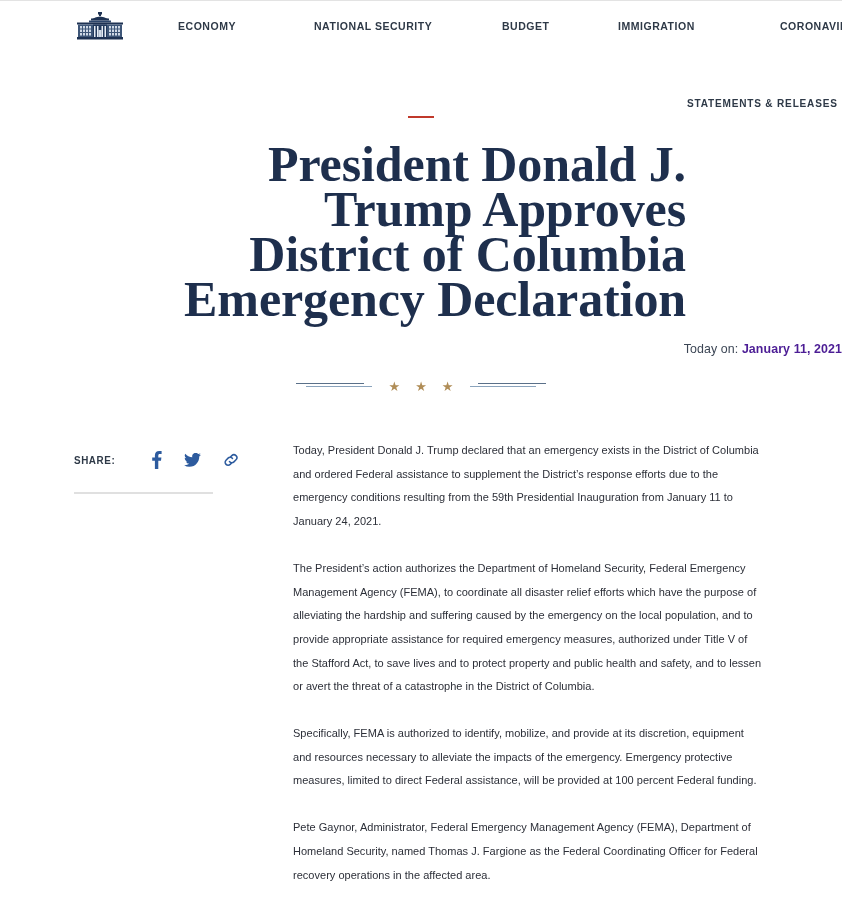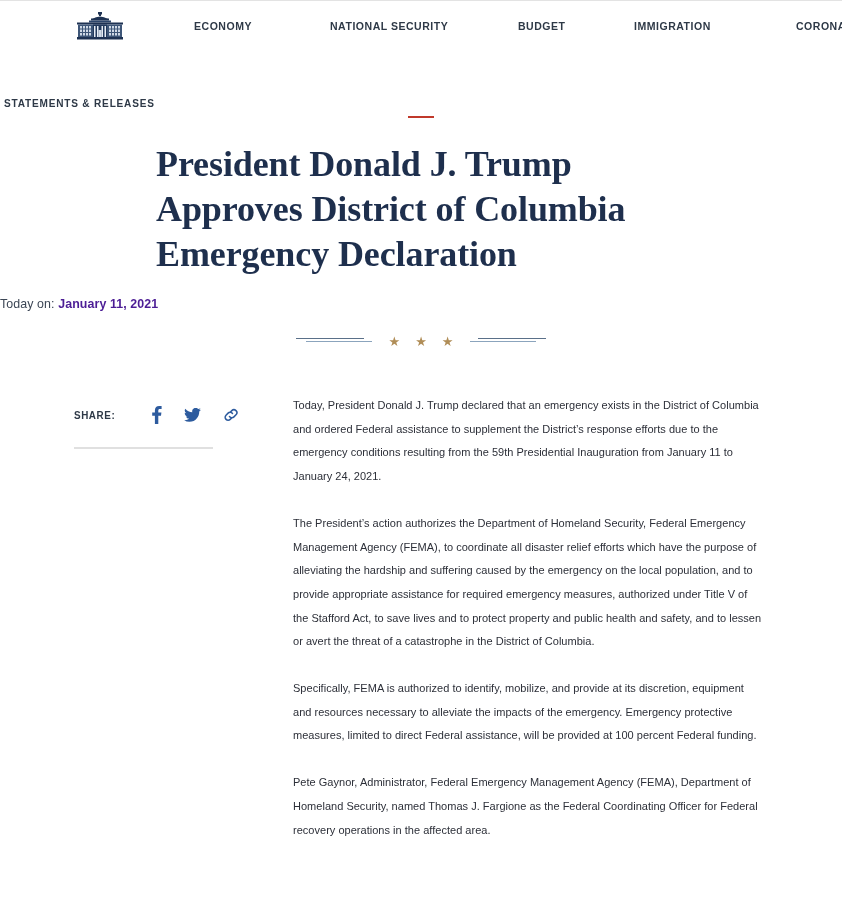--- a/index.html
+++ b/index.html
@@ -17,21 +17,20 @@
   }
 
   
   .site-header {
     position: relative;
     height: 52px;
     border-top: 1px solid #e3e3e3;
     display: flex;
     align-items: center;
     padding-left: 74px;
-    gap: 16px;
   }
   .wh-logo {
     width: 52px; height: 30px;
     display: block;
     flex: 0 0 auto;
     margin-right: 52px;
   }
   .nav {
     display: flex;
     align-items: center;
@@ -51,42 +50,42 @@
     transform-origin: left center;
     cursor: pointer;
   }
   .nav-sp-1 { width: 74px; }
   .nav-sp-2 { width: 63px; }
   .nav-sp-3 { width: 65px; }
   .nav-sp-4 { width: 80px; }
 
   
   .article-head {
-    text-align: left;
+    text-align: right;
     padding-top: 41px;
   }
   .eyebrow {
     display: inline-block;
     font-size: 10.6px;
     font-weight: 700;
     letter-spacing: 0.85px;
     color: #2e3947;
     text-transform: uppercase;
     text-decoration: none;
     transform: scaleX(0.95);
     cursor: pointer;
   }
   .eyebrow-rule {
     width: 26px; height: 2px;
     background: #c0392b;
     margin: 5px auto 0 auto;
   }
   .article-title {
     font-family: "Liberation Serif", serif;
-    font-size: 36px;
+    font-size: 50px;
     line-height: 45px;
     font-weight: 700;
     color: #1e2f4d;
     margin: 24px auto 5px auto;
     max-width: 530px;
     letter-spacing: -0.1px;
   }
   .issued {
     margin-top: 20px;
     font-size: 12.4px;

